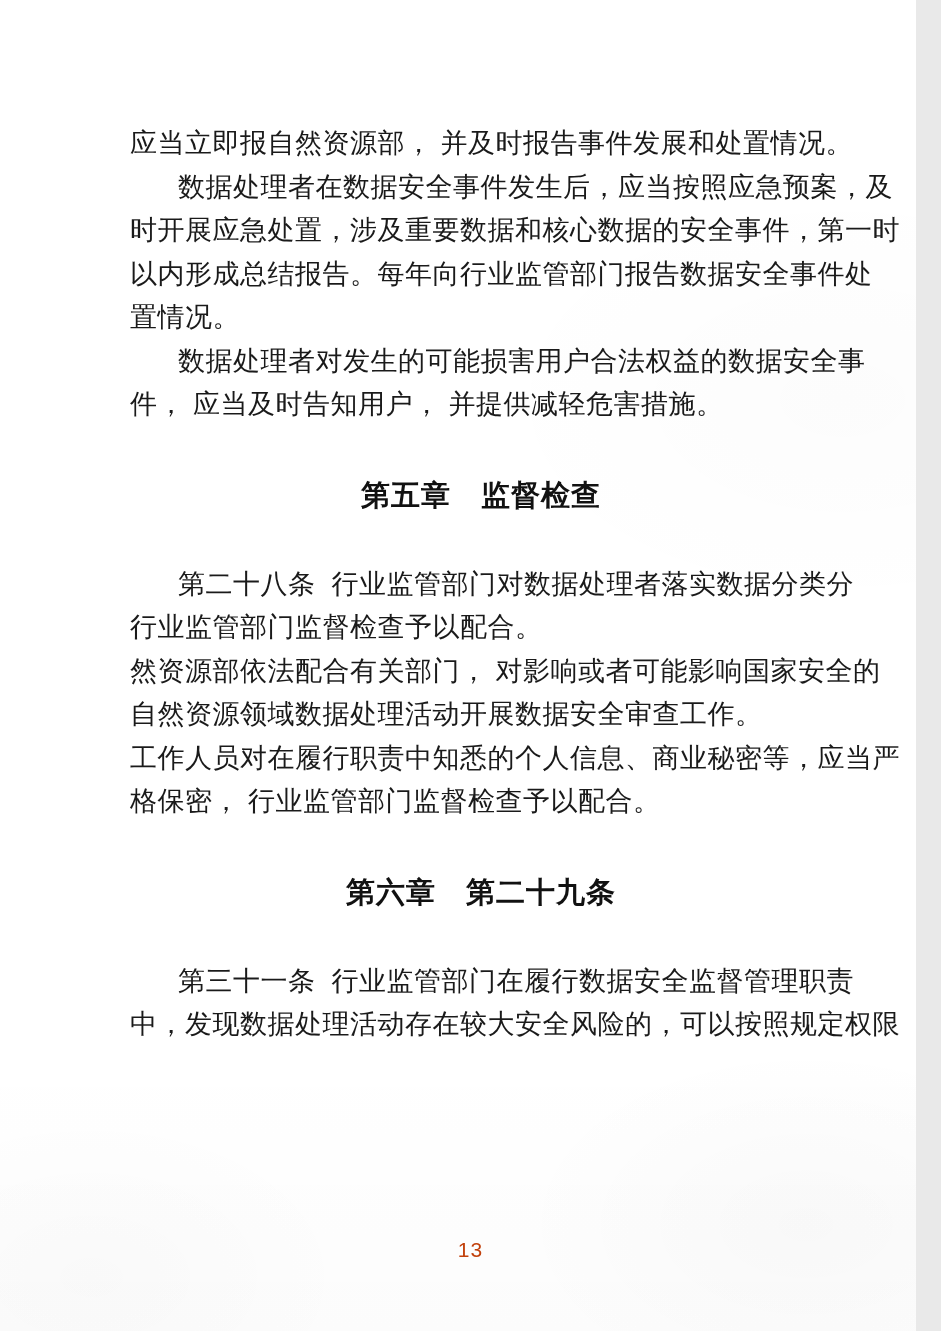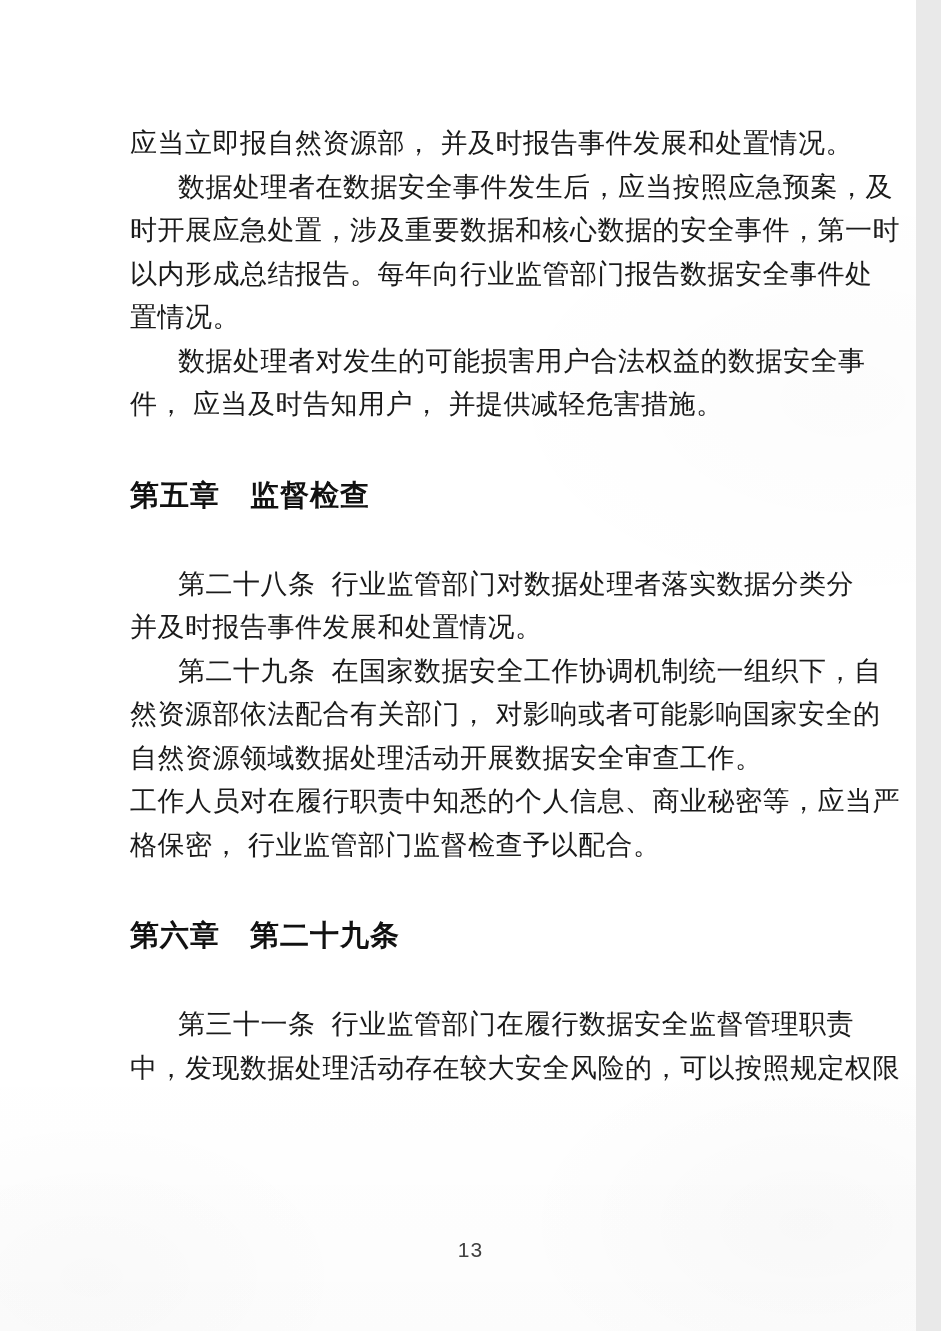--- a/index.html
+++ b/index.html
@@ -51,35 +51,35 @@
   .line.indent {
     text-indent: 48px;
   }
   .heading {
     height: 44px;
     line-height: 44px;
     margin: 46px 0;
     font-size: 29px;
     font-weight: 600;
     letter-spacing: 1px;
-    text-align: left;
+    text-align: center;
     color: #111111;
     white-space: pre;
   }
   .page-footer {
     position: absolute;
     top: 1238px;
     left: 0;
     width: 941px;
     text-align: center;
   }
   .page-number {
     font-size: 21px;
     letter-spacing: 1px;
-    color: #404040;
+    color: #c2410c;
     font-weight: 400;
   }
 </style>
 </head>
 <body>
 
 <div class="page">
   <div class="paper-texture"></div>
 
   <div class="content" id="doc-content">
@@ -92,24 +92,23 @@
         <div class="line">以内形成总结报告。每年向行业监管部门报告数据安全事件处</div>
         <div class="line">置情况。</div>
       </div>
       <div class="paragraph">
         <div class="line indent">数据处理者对发生的可能损害用户合法权益的数据安全事</div>
         <div class="line">件， 应当及时告知用户， 并提供减轻危害措施。</div>
       </div>
       <div class="heading">第五章　监督检查</div>
       <div class="paragraph">
         <div class="line indent">第二十八条  行业监管部门对数据处理者落实数据分类分</div>
-        <div class="line">并及时报告事件发展和处置情况。</div>
+        <div class="line">行业监管部门监督检查予以配合。</div>
       </div>
       <div class="paragraph">
-        <div class="line indent">第二十九条  在国家数据安全工作协调机制统一组织下，自</div>
         <div class="line">然资源部依法配合有关部门， 对影响或者可能影响国家安全的</div>
         <div class="line">自然资源领域数据处理活动开展数据安全审查工作。</div>
       </div>
       <div class="paragraph">
         <div class="line">工作人员对在履行职责中知悉的个人信息、商业秘密等，应当严</div>
         <div class="line">格保密， 行业监管部门监督检查予以配合。</div>
       </div>
       <div class="heading">第六章　第二十九条</div>
       <div class="paragraph">
         <div class="line indent">第三十一条  行业监管部门在履行数据安全监督管理职责</div>

